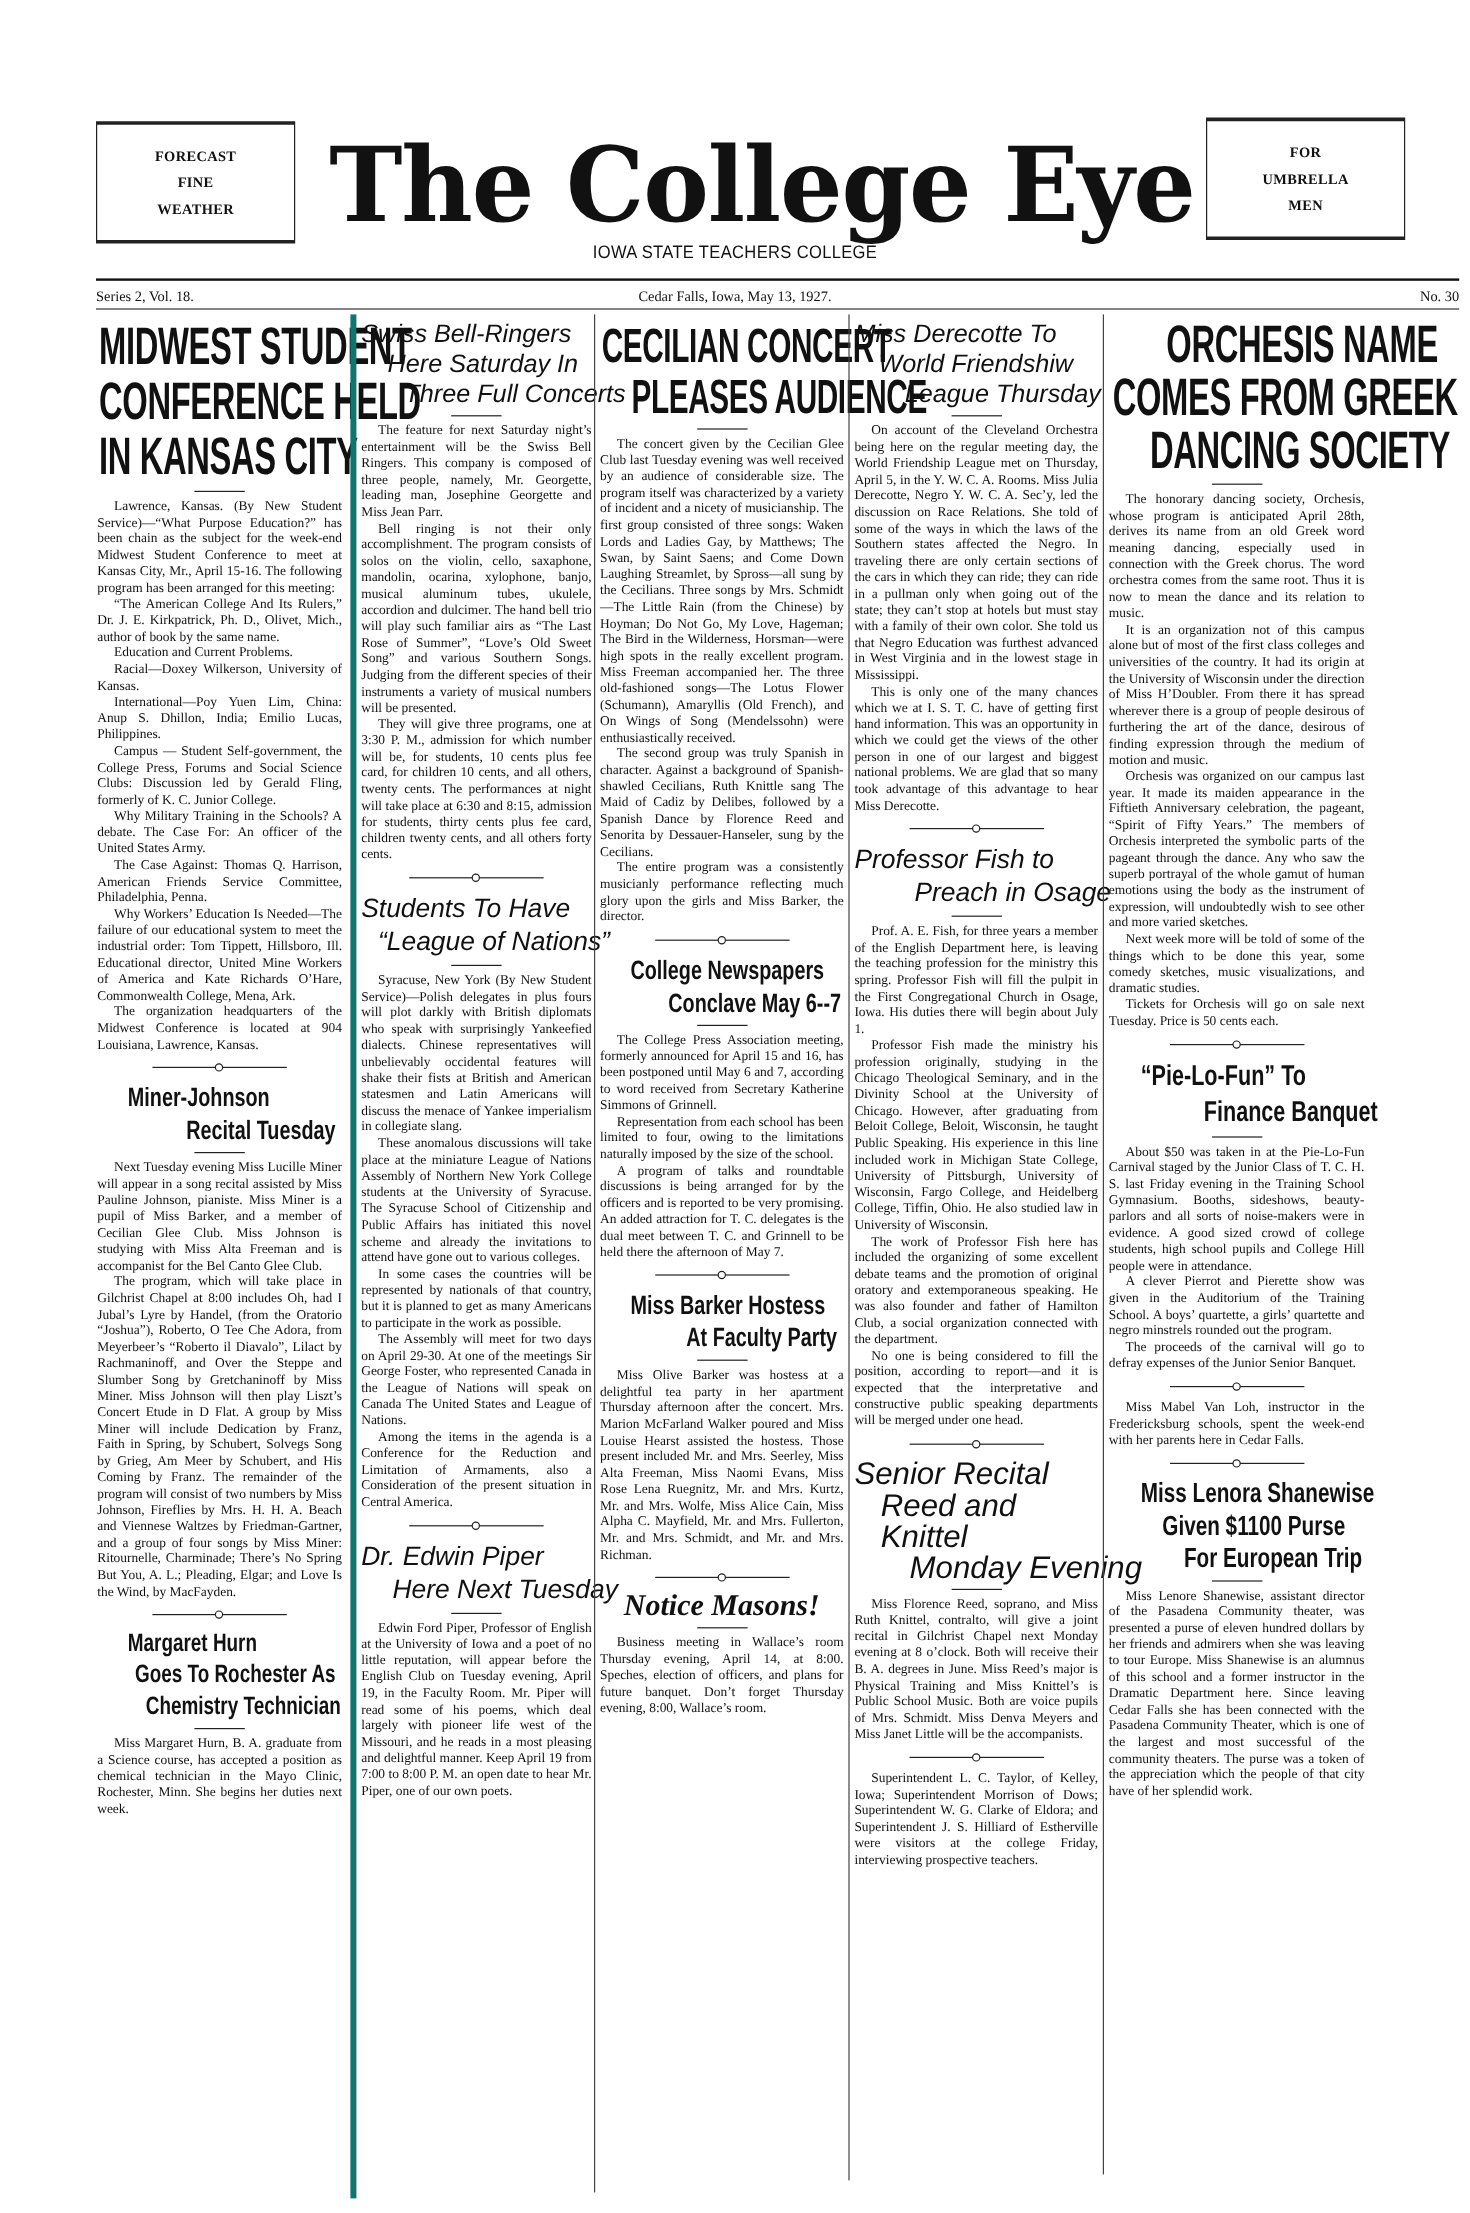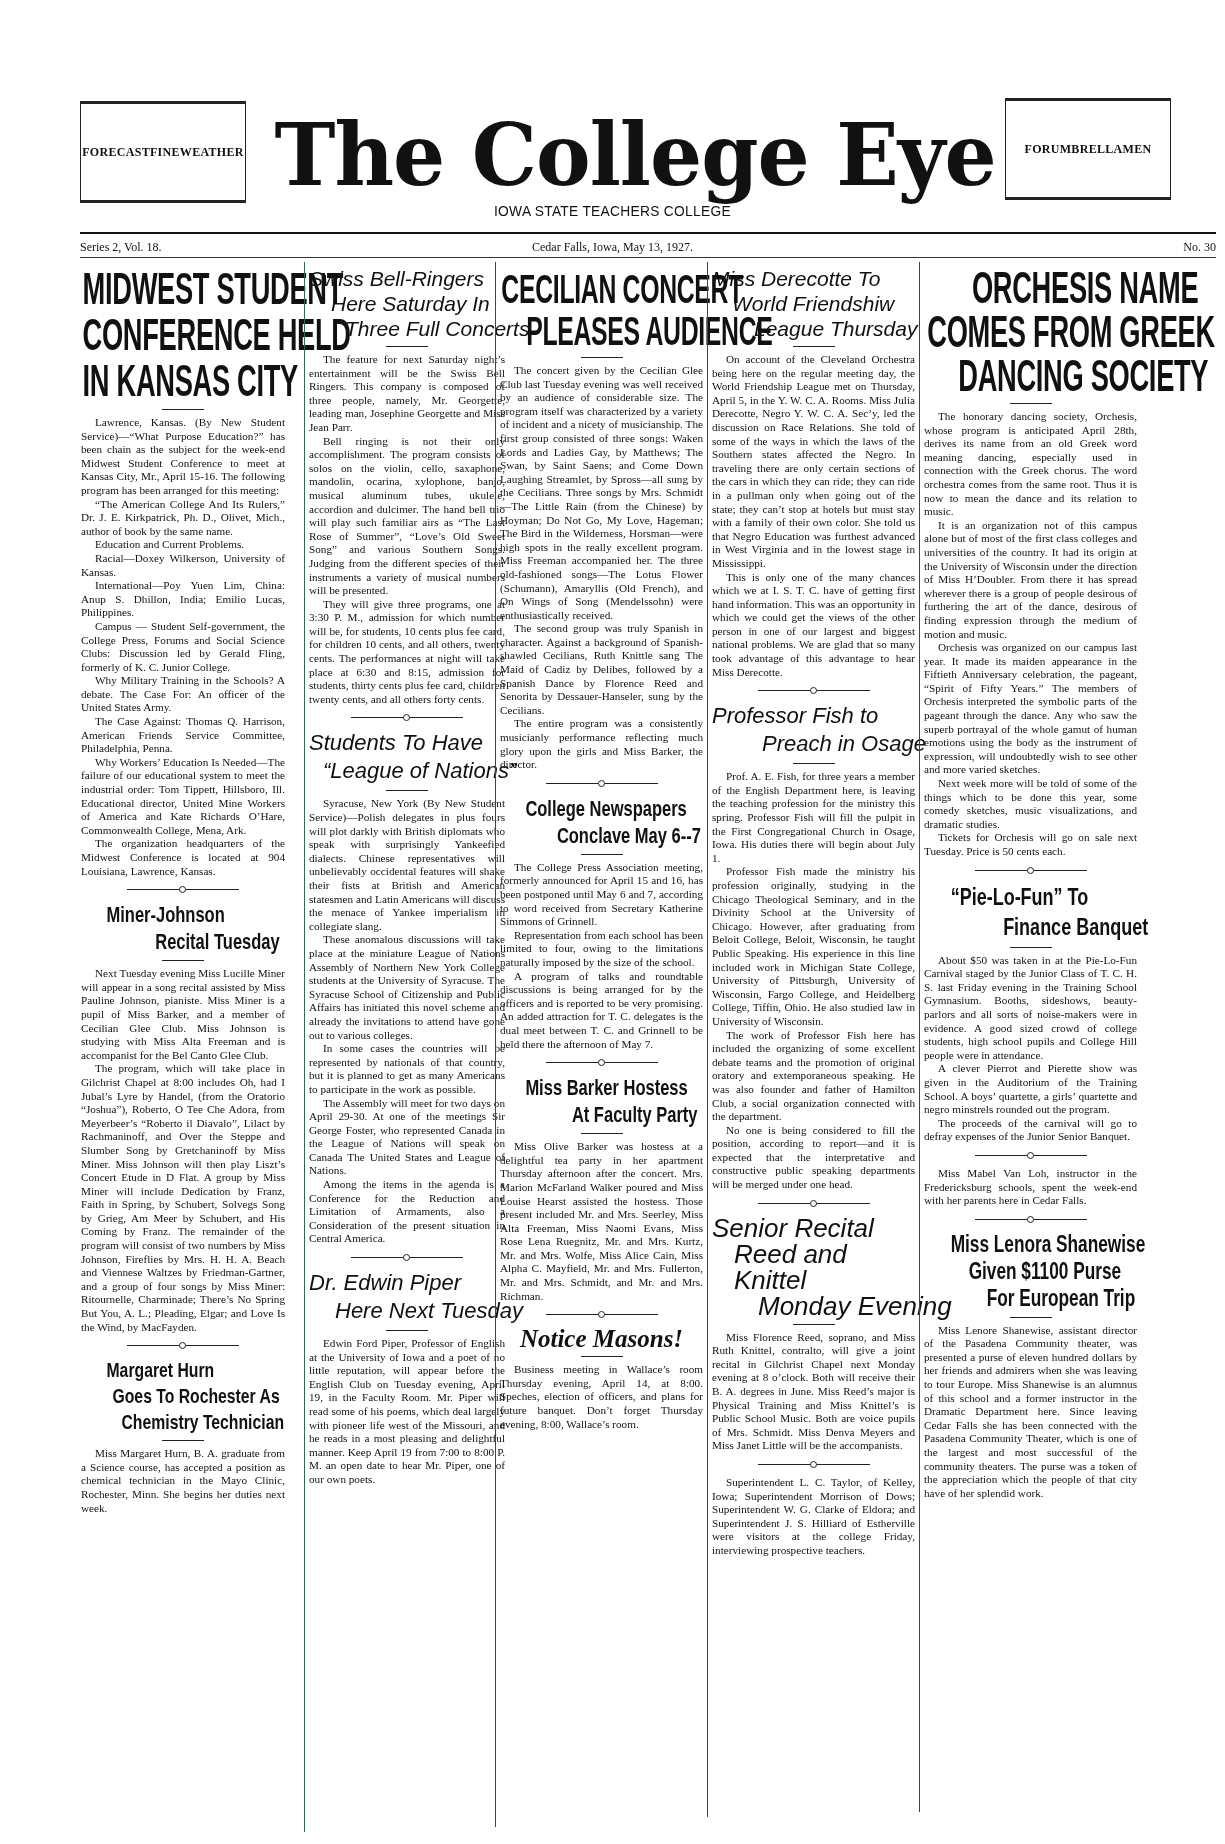--- a/index.html
+++ b/index.html
@@ -1,36 +1,36 @@
 <!DOCTYPE html>
 <html><head>
 <meta charset="utf-8">
 <style>
   html, body { margin: 0; padding: 0; background: #ffffff; }
   body { width: 1225px; height: 1844px; position: relative; overflow: hidden; color: #111; font-family: "Liberation Serif", "DejaVu Serif", serif; }
   .page { position: absolute; left: 0; top: 0; width: 1225px; height: 1844px; }
 
   
-  .ear { position: absolute; top: 103px; width: 164px; height: 96px; border: 1px solid #222; border-top: 3px solid #222; border-bottom: 3px solid #222; display: flex; align-items: center; justify-content: center; }
+  .ear { position: absolute; top: 103px; width: 164px; height: 96px; border: 1px solid #222; border-top: 3px solid #222; border-bottom: 3px solid #222; display: flex; flex-direction: column; align-items: center; justify-content: center; }
   .ear-left { left: 80px; top: 101px; }
   .ear-right { left: 1005px; top: 98px; }
   .ear span { display: block; font-family: "Liberation Serif", serif; font-weight: bold; font-size: 12px; letter-spacing: 0.3px; line-height: 22px; text-align: center; }
   .flag { position: absolute; left: 265px; top: 100px; width: 740px; text-align: center; font-family: "DejaVu Serif", serif; font-weight: bold; font-size: 82px; letter-spacing: -1px; line-height: 110px; transform: scaleY(1.05); }
   .subflag { position: absolute; left: 0; width: 1225px; top: 202px; text-align: center; font-family: "Liberation Sans", sans-serif; font-size: 15px; letter-spacing: 0.3px; transform: scaleX(0.92); }
   .rule-top { position: absolute; left: 80px; top: 232px; width: 1136px; height: 2px; background: #111; }
   .dateline { position: absolute; top: 240px; font-size: 12px; font-family: "Liberation Serif", serif; }
   .dl-left { left: 80px; }
   .dl-center { left: 0; width: 1225px; text-align: center; }
   .dl-right { right: 9px; }
   .rule-bottom { position: absolute; left: 80px; top: 257px; width: 1136px; height: 1px; background: #333; }
 
   
   .col { position: absolute; top: 262px; padding: 0 4px; box-sizing: border-box; }
   .col1 { left: 77px; width: 212px; }
-  .col2 { left: 304px; width: 205px; border-left: 1px solid #0f766e; height: 1570px; }
+  .col2 { left: 292px; width: 205px; border-left: 5px solid #0f766e; height: 1570px; }
   .col3 { left: 495px; width: 212px; border-left: 1px solid #444; height: 1565px; }
   .col4 { left: 707px; width: 212px; border-left: 1px solid #444; height: 1555px; }
   .col5 { left: 919px; width: 222px; border-left: 1px solid #444; height: 1550px; }
 
   .hl-cond { font-family: "Liberation Sans", sans-serif; font-weight: bold; text-transform: uppercase; text-align: center; font-size: 30px; line-height: 34px; transform: scaleX(0.62); transform-origin: center; white-space: nowrap; margin: 6px -60px 4px -60px; letter-spacing: -0.5px; }
   .hl-bold { font-family: "Liberation Sans", sans-serif; font-weight: bold; font-size: 22px; line-height: 27px; transform: scaleX(0.75); white-space: nowrap; margin: 4px 0; }
   .hl-bold .l { display: block; }
   .hl-ital { font-family: "Liberation Sans", sans-serif; font-style: italic; font-size: 21px; line-height: 25px; margin: 4px 0; }
   .hl-ital .l { display: block; }
   .center { text-align: center; }

